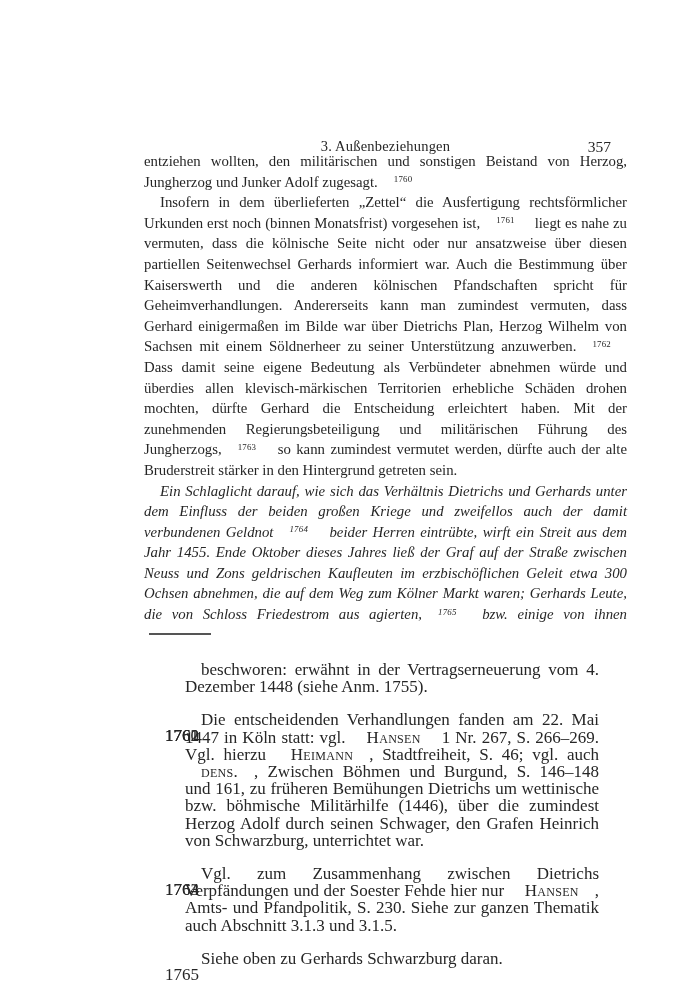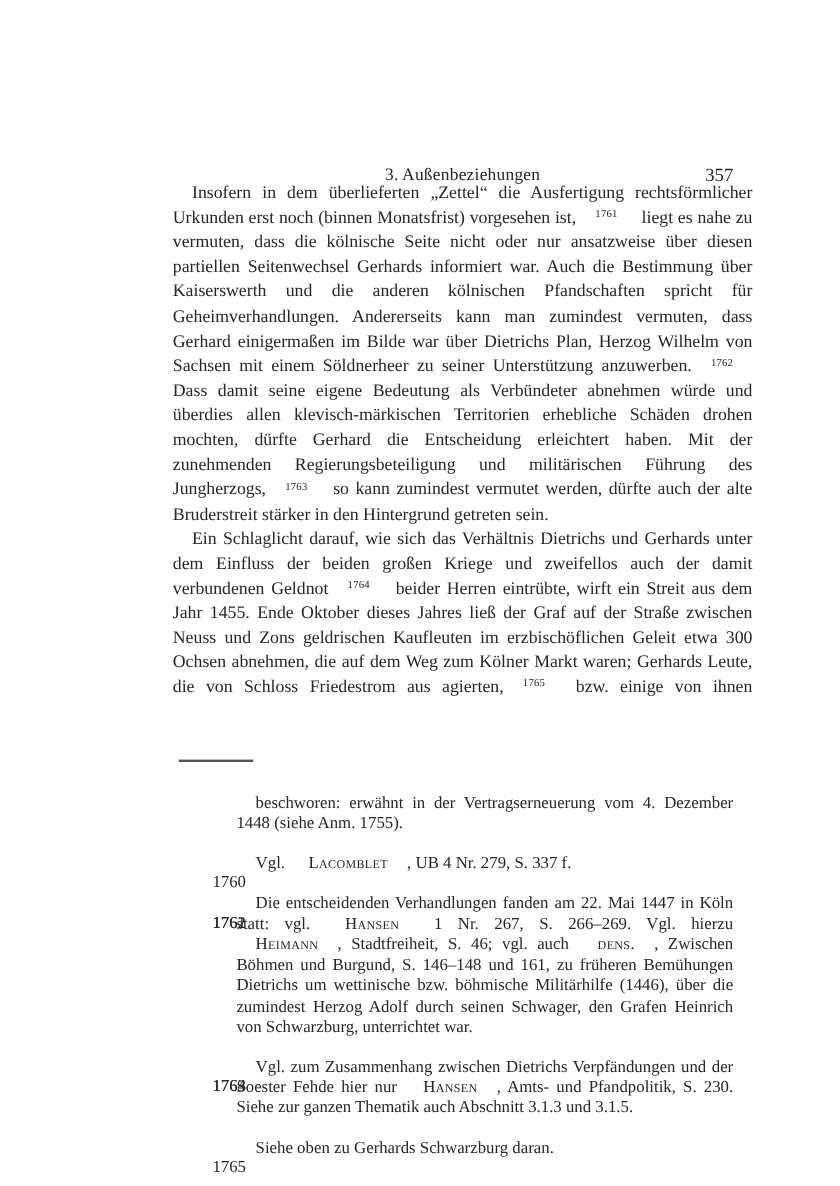--- a/index.html
+++ b/index.html
@@ -38,41 +38,41 @@
     left: 80px;
     top: 87px;
     width: 483px;
     font-size: 14.8px;
     line-height: 20.6px;
     text-align: justify;
     text-justify: inter-word;
   }
   .body-text p.para { margin: 0; }
   .body-text p.indent { text-indent: 16px; }
-  .body-text p:last-child { text-align-last: justify; }
+  .body-text p:last-child { text-align-last: justify; font-style: italic; }
   sup.fn-ref {
     font-size: 0.6em;
     line-height: 0;
     vertical-align: 0.5em;
     letter-spacing: 0.2px;
   }
   .fn-sep {
     position: absolute;
     left: 85px;
     top: 569px;
     width: 62px;
     height: 2px;
     background: #555555;
   }
   .footnotes {
     position: absolute;
-    left: 80px;
+    left: 68px;
     top: 581px;
     width: 483px;
-    font-size: 14px;
+    font-size: 17px;
     line-height: 17.2px;
     text-align: justify;
     text-justify: inter-word;
   }
   .fn-item {
     position: relative;
     padding-left: 37px;
   }
   .fn-num {
     position: absolute;
@@ -84,28 +84,29 @@
 </head>
 <body>
 
 <div class="page">
   <div class="running-header">
     <span class="header-title">3. Außenbeziehungen</span>
     <span class="page-number">357</span>
   </div>
 
   <div class="body-text">
+      <p class="para">entziehen wollten, den militärischen und sonstigen Beistand von Herzog, Jungherzog und Junker Adolf zugesagt.<sup class="fn-ref">1760</sup></p>
       <p class="para indent">Insofern in dem überlieferten „Zettel“ die Ausfertigung rechtsförmlicher Urkunden erst noch (binnen Monatsfrist) vorgesehen ist,<sup class="fn-ref">1761</sup> liegt es nahe zu vermuten, dass die kölnische Seite nicht oder nur ansatzweise über diesen partiellen Seitenwechsel Gerhards informiert war. Auch die Bestimmung über Kaiserswerth und die anderen kölnischen Pfandschaften spricht für Geheimverhandlungen. Andererseits kann man zumindest vermuten, dass Gerhard einigermaßen im Bilde war über Dietrichs Plan, Herzog Wilhelm von Sachsen mit einem Söldnerheer zu seiner Unterstützung anzuwerben.<sup class="fn-ref">1762</sup> Dass damit seine eigene Bedeutung als Verbündeter abnehmen würde und überdies allen klevisch-märkischen Territorien erhebliche Schäden drohen mochten, dürfte Gerhard die Entscheidung erleichtert haben. Mit der zunehmenden Regierungsbeteiligung und militärischen Führung des Jungherzogs,<sup class="fn-ref">1763</sup> so kann zumindest vermutet werden, dürfte auch der alte Bruderstreit stärker in den Hintergrund getreten sein.</p>
       <p class="para indent">Ein Schlaglicht darauf, wie sich das Verhältnis Dietrichs und Gerhards unter dem Einfluss der beiden großen Kriege und zweifellos auch der damit verbundenen Geldnot<sup class="fn-ref">1764</sup> beider Herren eintrübte, wirft ein Streit aus dem Jahr 1455. Ende Oktober dieses Jahres ließ der Graf auf der Straße zwischen Neuss und Zons geldrischen Kaufleuten im erzbischöflichen Geleit etwa 300 Ochsen abnehmen, die auf dem Weg zum Kölner Markt waren; Gerhards Leute, die von Schloss Friedestrom aus agierten,<sup class="fn-ref">1765</sup> bzw. einige von ihnen</p>
     </div>
 
   <div class="fn-sep"></div>
 
   <div class="footnotes">
       <div class="fn-item"><span class="fn-num"></span><span>beschworen: erwähnt in der Vertragserneuerung vom 4. Dezember 1448 (siehe Anm. 1755).</span></div>
-      <div class="fn-item"><span class="fn-num">1760</span><span>Vgl. <span class="sc">Lacomblet</span>, UB 4 Nr. 279, S. 337 f.</span></div>
+      <div class="fn-item"><span class="fn-num">1760</span></div>
       <div class="fn-item"><span class="fn-num">1761</span></div>
       <div class="fn-item"><span class="fn-num">1762</span><span>Die entscheidenden Verhandlungen fanden am 22. Mai 1447 in Köln statt: vgl. <span class="sc">Hansen</span> 1 Nr. 267, S. 266–269. Vgl. hierzu <span class="sc">Heimann</span>, Stadtfreiheit, S. 46; vgl. auch <span class="sc">dens.</span>, Zwischen Böhmen und Burgund, S. 146–148 und 161, zu früheren Bemühungen Dietrichs um wettinische bzw. böhmische Militärhilfe (1446), über die zumindest Herzog Adolf durch seinen Schwager, den Grafen Heinrich von Schwarzburg, unterrichtet war.</span></div>
       <div class="fn-item"><span class="fn-num">1763</span></div>
       <div class="fn-item"><span class="fn-num">1764</span><span>Vgl. zum Zusammenhang zwischen Dietrichs Verpfändungen und der Soester Fehde hier nur <span class="sc">Hansen</span>, Amts- und Pfandpolitik, S. 230. Siehe zur ganzen Thematik auch Abschnitt 3.1.3 und 3.1.5.</span></div>
       <div class="fn-item"><span class="fn-num">1765</span><span>Siehe oben zu Gerhards Schwarzburg daran.</span></div>
     </div>
 </div>
 
 </body></html>

